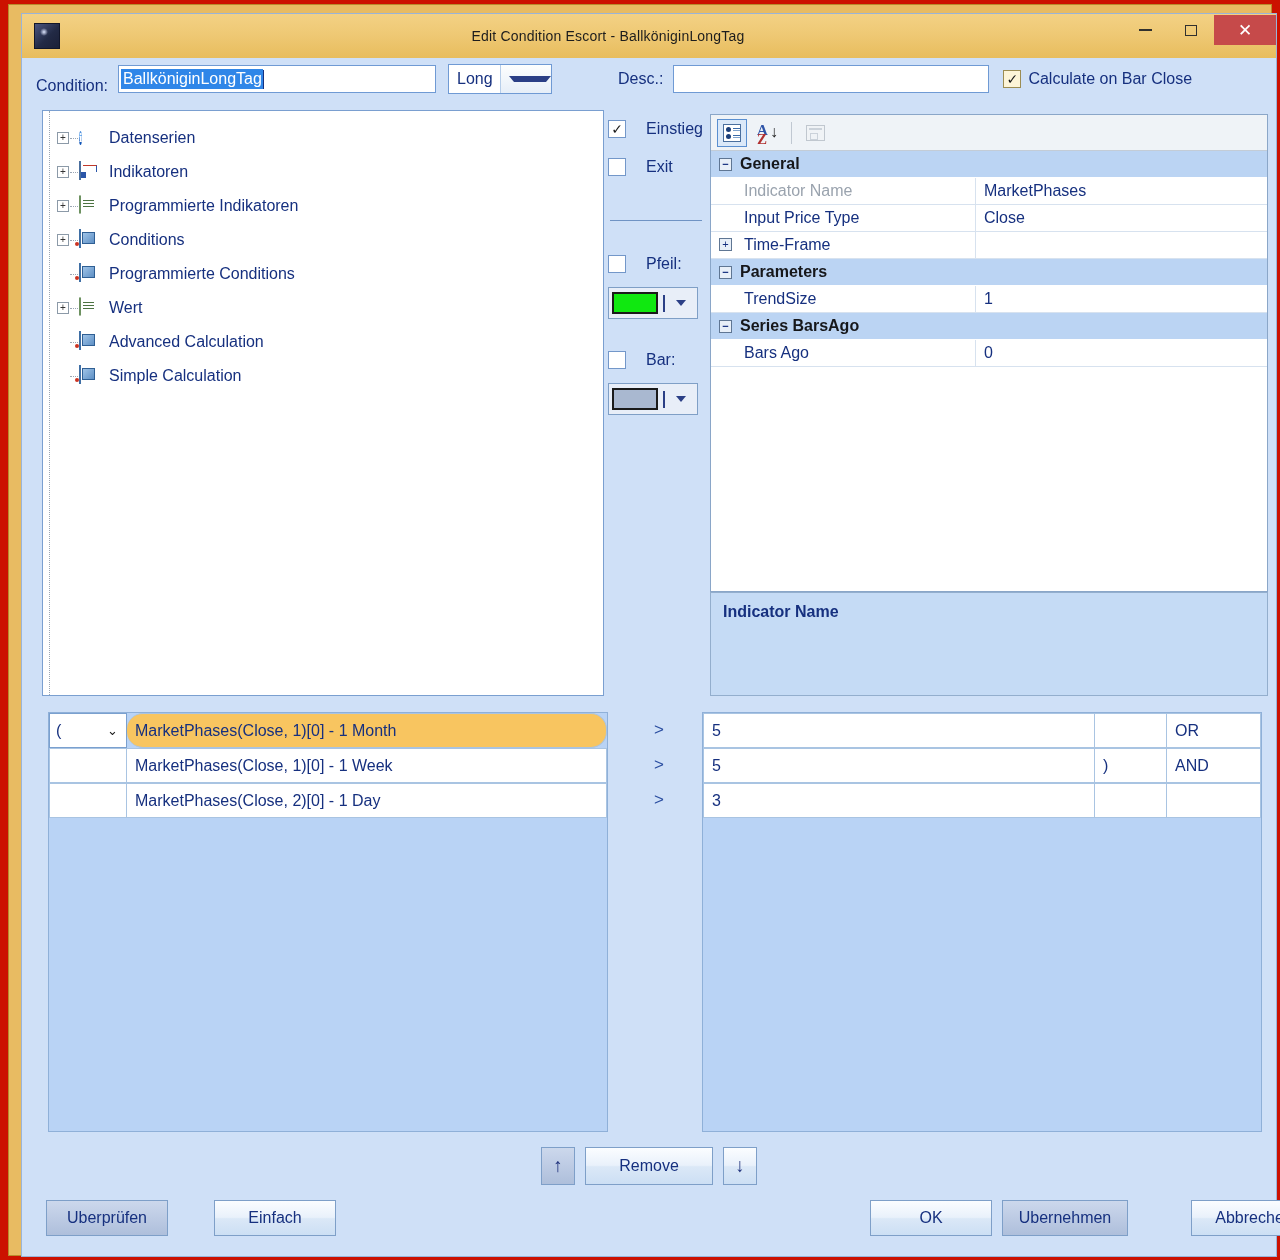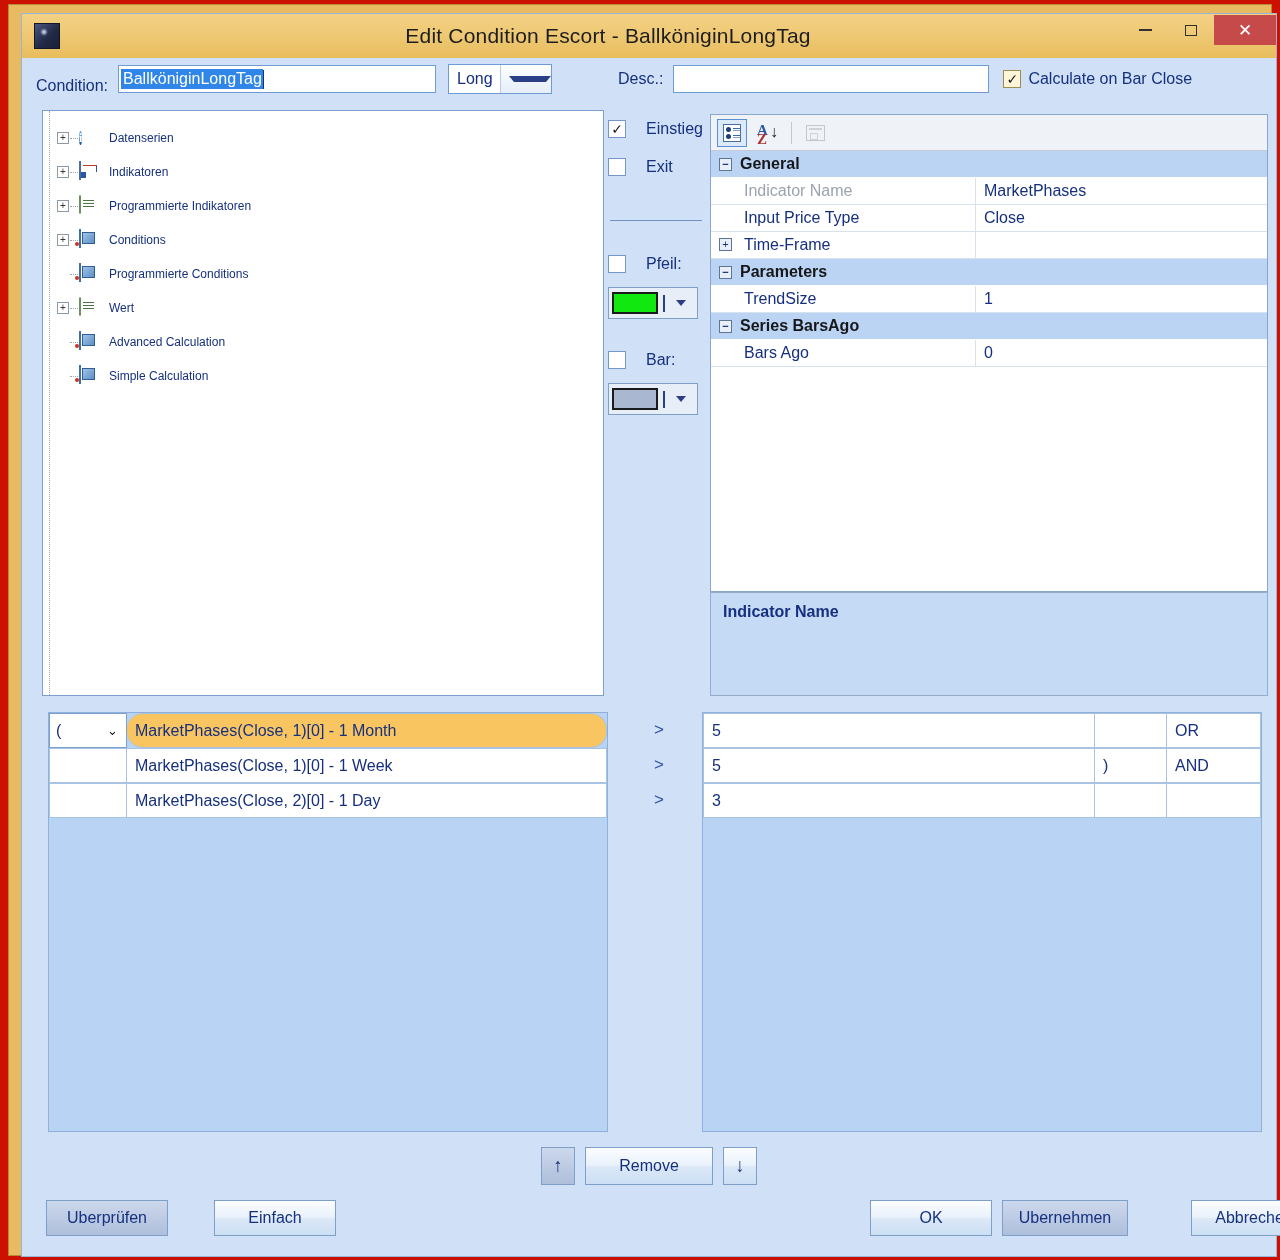--- a/index.html
+++ b/index.html
@@ -33,21 +33,21 @@
   .app-icon {
     width:26px; height:26px; margin-left:12px;
     background:linear-gradient(135deg,#4a5580 0%,#222a45 55%,#1a2038 100%);
     border:1px solid #11162a; position:relative;
   }
   .app-icon::after{
     content:""; position:absolute; left:5px; top:4px; width:8px; height:8px;
     border-radius:50%; background:radial-gradient(circle,#dfe7ff 0%,rgba(140,160,220,0) 70%);
   }
   .title-text {
-    flex:1; text-align:center; font-size:21px; color:#1d1d1d;
+    flex:1; text-align:center; font-size:14px; color:#1d1d1d;
     letter-spacing:.2px; padding-right:120px;
   }
   .win-buttons { position:absolute; right:0; top:0; height:44px; display:flex; }
   .win-btn {
     width:46px; height:30px; margin-top:1px;
     display:flex; align-items:center; justify-content:center;
     font-size:16px; color:#30302e; background:transparent; border:none;
   }
   .win-btn.close { background:#c64a4a; color:#fff; width:62px; height:30px; font-size:17px;}
   .minimize-glyph { display:block; width:13px; height:2px; background:#30302e; }
@@ -102,21 +102,21 @@
     border:1px solid #8c9aa8; background:#fff; font-size:10px; line-height:10px;
     text-align:center; color:#333;
   }
   .tnode .dots {
     position:absolute; left:13px; top:17px; width:10px; height:1px;
     border-top:1px dotted #9aa6b4;
   }
   .vline { position:absolute; left:6px; top:0; width:1px; height:100%;
            border-left:1px dotted #9aa6b4; }
   .ticon { width:22px; height:20px; margin-right:8px; flex:0 0 22px; position:relative;}
-  .tlabel { font-size:12px; color:#16307f; }
+  .tlabel { font-size:16px; color:#16307f; }
   .ic-info{width:18px;height:18px;border-radius:50%;
     background:radial-gradient(circle at 35% 30%,#7ab8f5,#1055b8 70%);
     color:#fff;font-size:12px;font-weight:bold;text-align:center;line-height:18px;
     font-family:"Liberation Serif",serif;}
   .ic-chart{width:19px;height:17px;background:linear-gradient(to bottom,#f2f6fb,#cfe0f2);
     border:1px solid #4a6f9e; position:relative; overflow:hidden;}
   .ic-chart::before{content:"";position:absolute;left:1px;bottom:1px;width:5px;height:6px;background:#2a56a8;}
   .ic-chart::after{content:"";position:absolute;left:3px;top:3px;width:13px;height:6px;
     border-top:1.5px solid #c0392b;border-right:1.5px solid #2a56a8;}
   .ic-script{width:19px;height:17px;background:linear-gradient(135deg,#eaf5e6,#bcd9b0);

